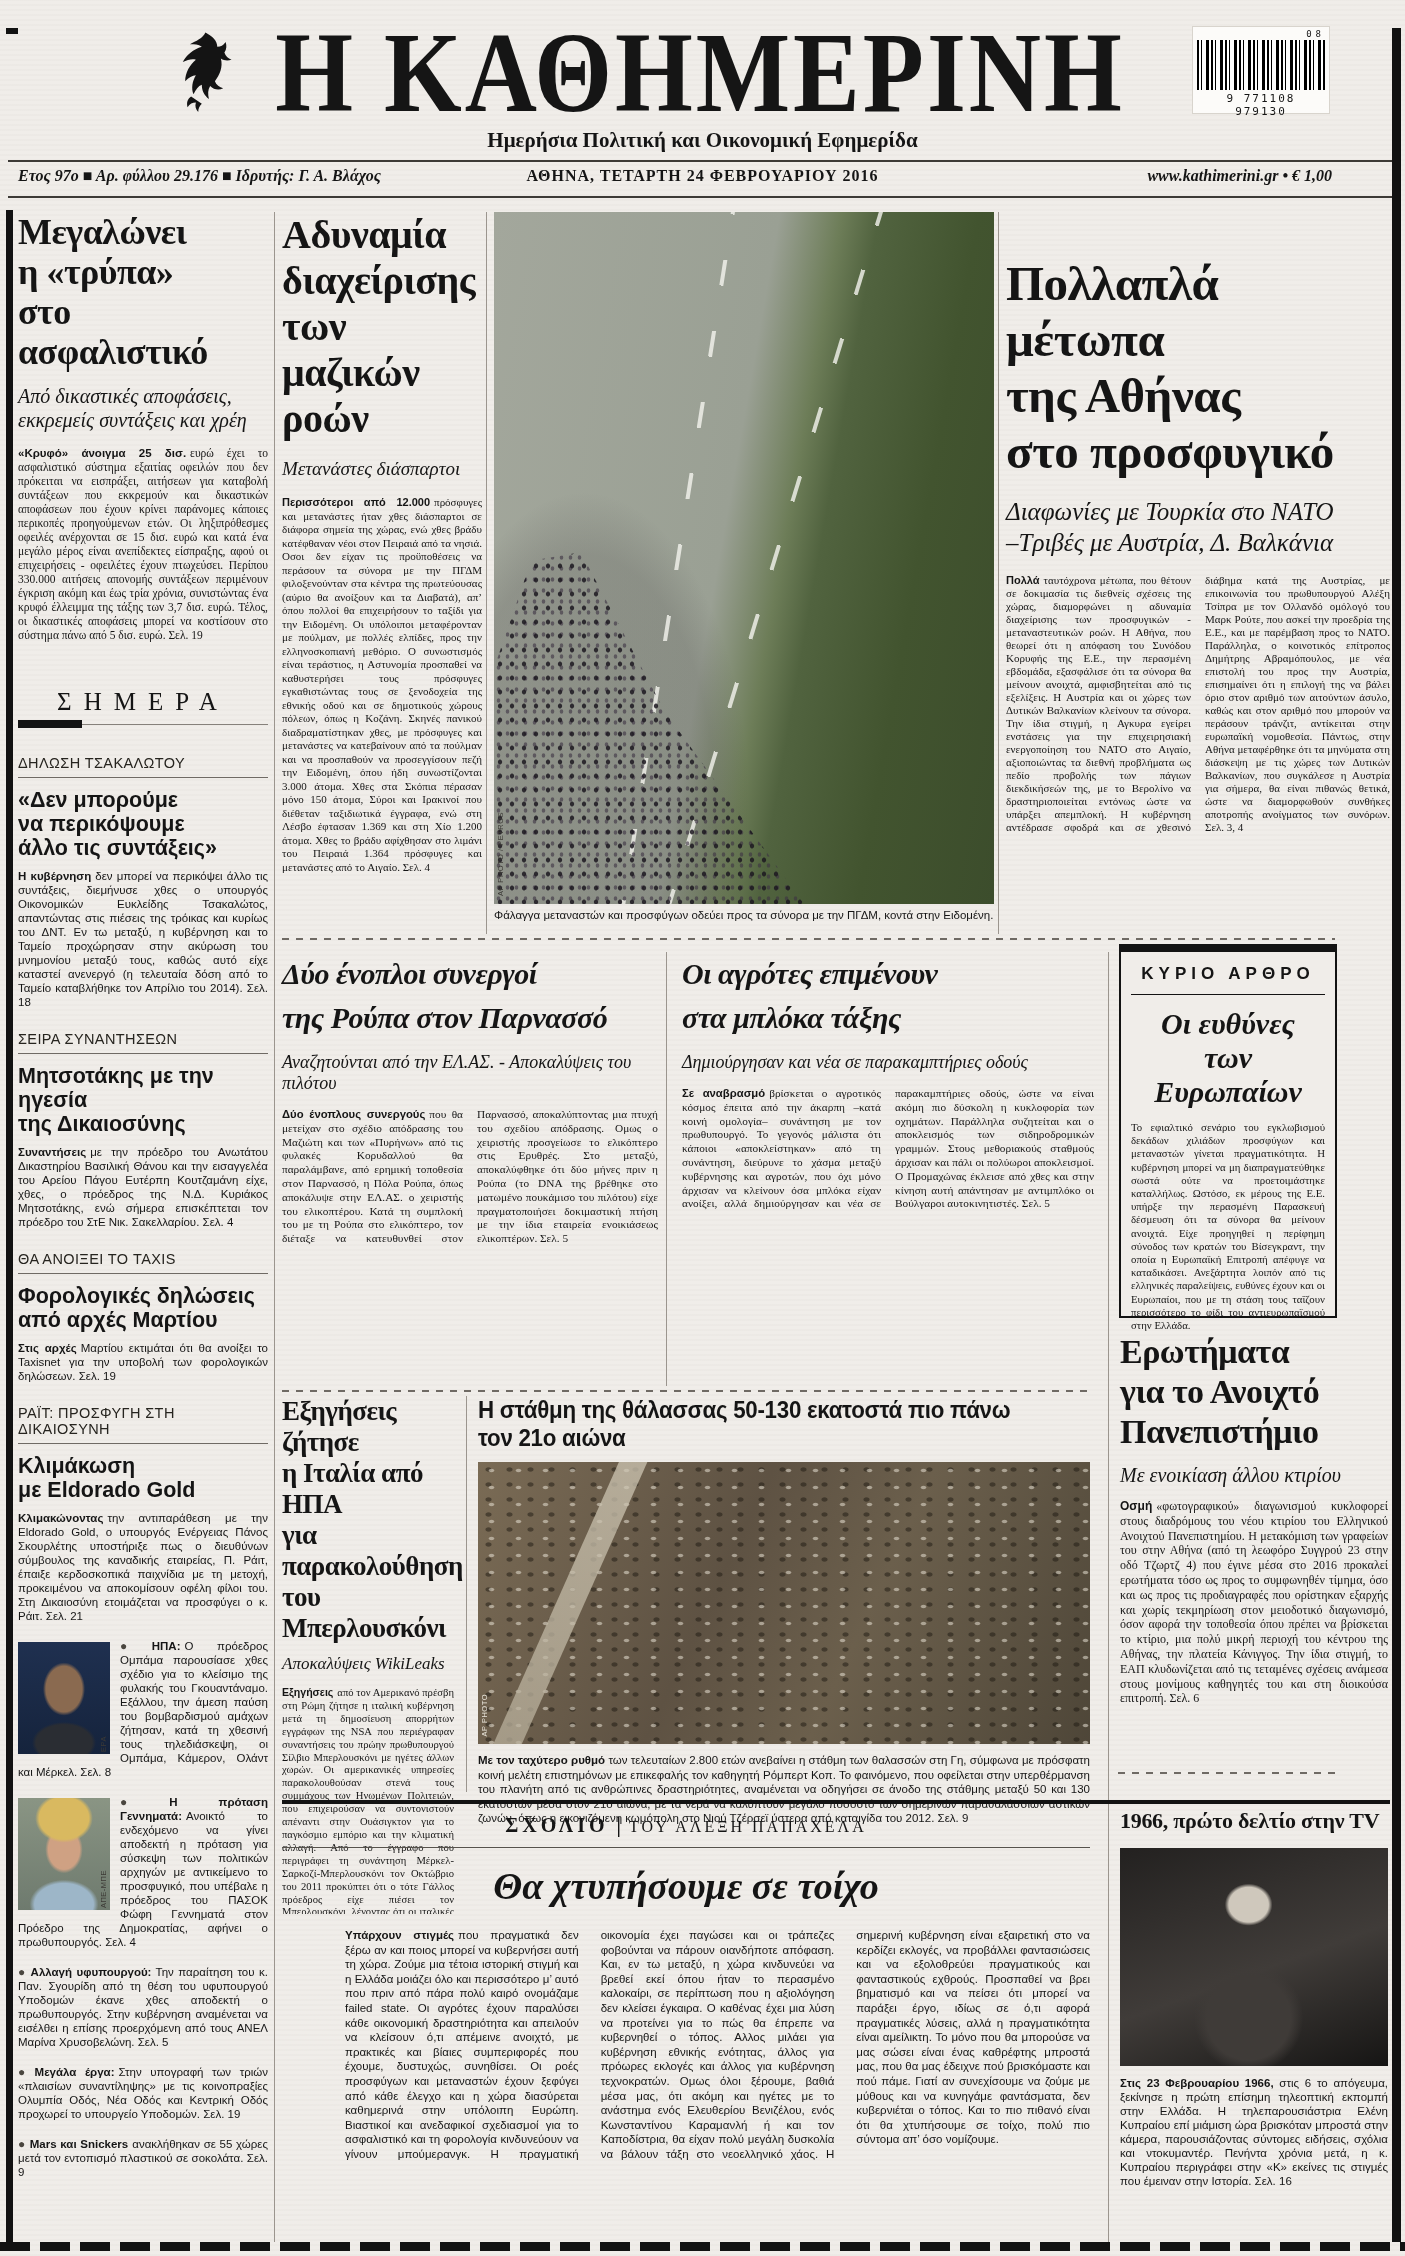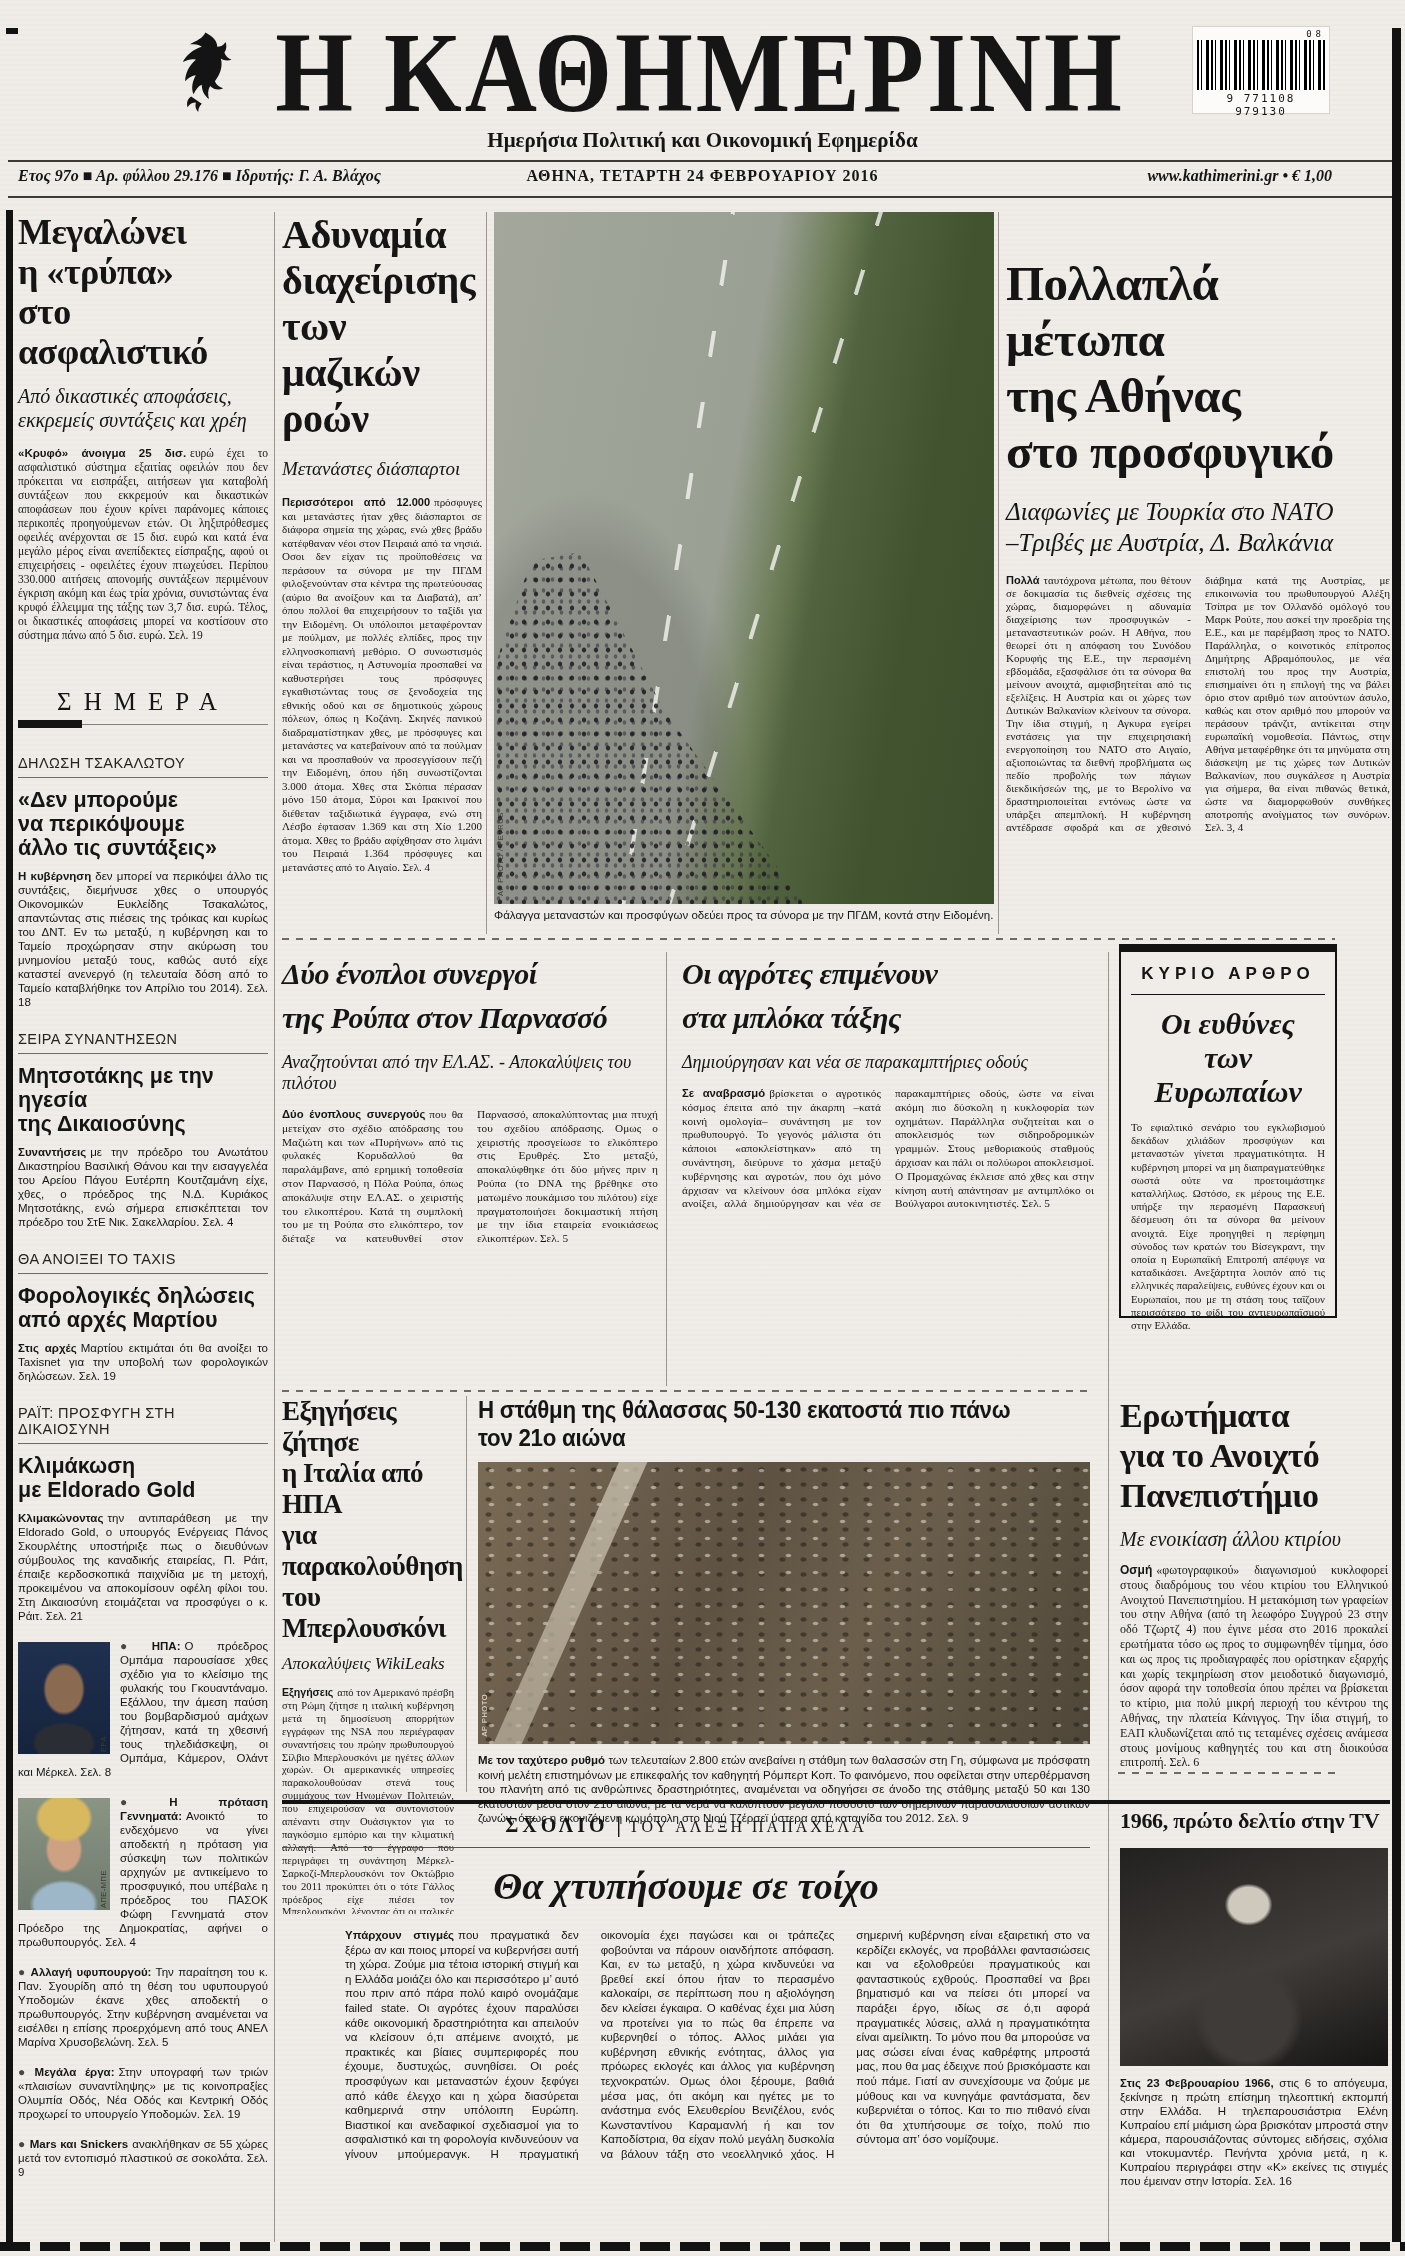--- a/index.html
+++ b/index.html
@@ -100,21 +100,21 @@
   .row2 .sub{font-style:italic;font-size:18px;margin-top:12px;}
   .row2 .body{margin-top:14px;column-count:2;column-gap:14px;font-size:11.3px;line-height:13.8px;height:278px;overflow:hidden;}
   
   #editorial-box{left:1119px;top:944px;width:218px;height:374px;border:2px solid #131313;box-sizing:border-box;padding:0 10px;background:#f0ede9;}
   #ed-bar{height:6px;background:#131313;margin:0 -10px;}
   #ed-kicker{text-align:center;font-family:"Liberation Sans","DejaVu Sans",sans-serif;font-weight:bold;
      font-size:17px;letter-spacing:5px;margin-top:12px;padding-bottom:10px;border-bottom:1px solid #131313;}
   #ed-hl{font-style:italic;font-weight:bold;text-align:center;font-size:30px;line-height:34px;margin-top:12px;}
   #ed-body{font-size:10.8px;line-height:13.2px;margin-top:12px;text-align:justify;}
   
-  #a-eap{left:1120px;top:1396px;width:268px;}
+  #a-eap{left:1120px;top:1332px;width:268px;}
   #a-eap .hl{font-size:34px;line-height:40px;}
   #a-eap .kick{font-style:italic;font-size:20px;margin-top:12px;}
   #a-eap .body{font-size:12px;line-height:14.8px;margin-top:12px;}
   
   #a-wiki{left:282px;top:1396px;width:172px;}
   #a-wiki .hl{font-size:27px;line-height:31px;}
   #a-wiki .kick{font-style:italic;font-size:17px;margin-top:10px;}
   #a-wiki .body{font-size:10.6px;line-height:12.9px;margin-top:12px;height:228px;overflow:hidden;}
   
   #a-sea{left:478px;top:1396px;width:612px;}

